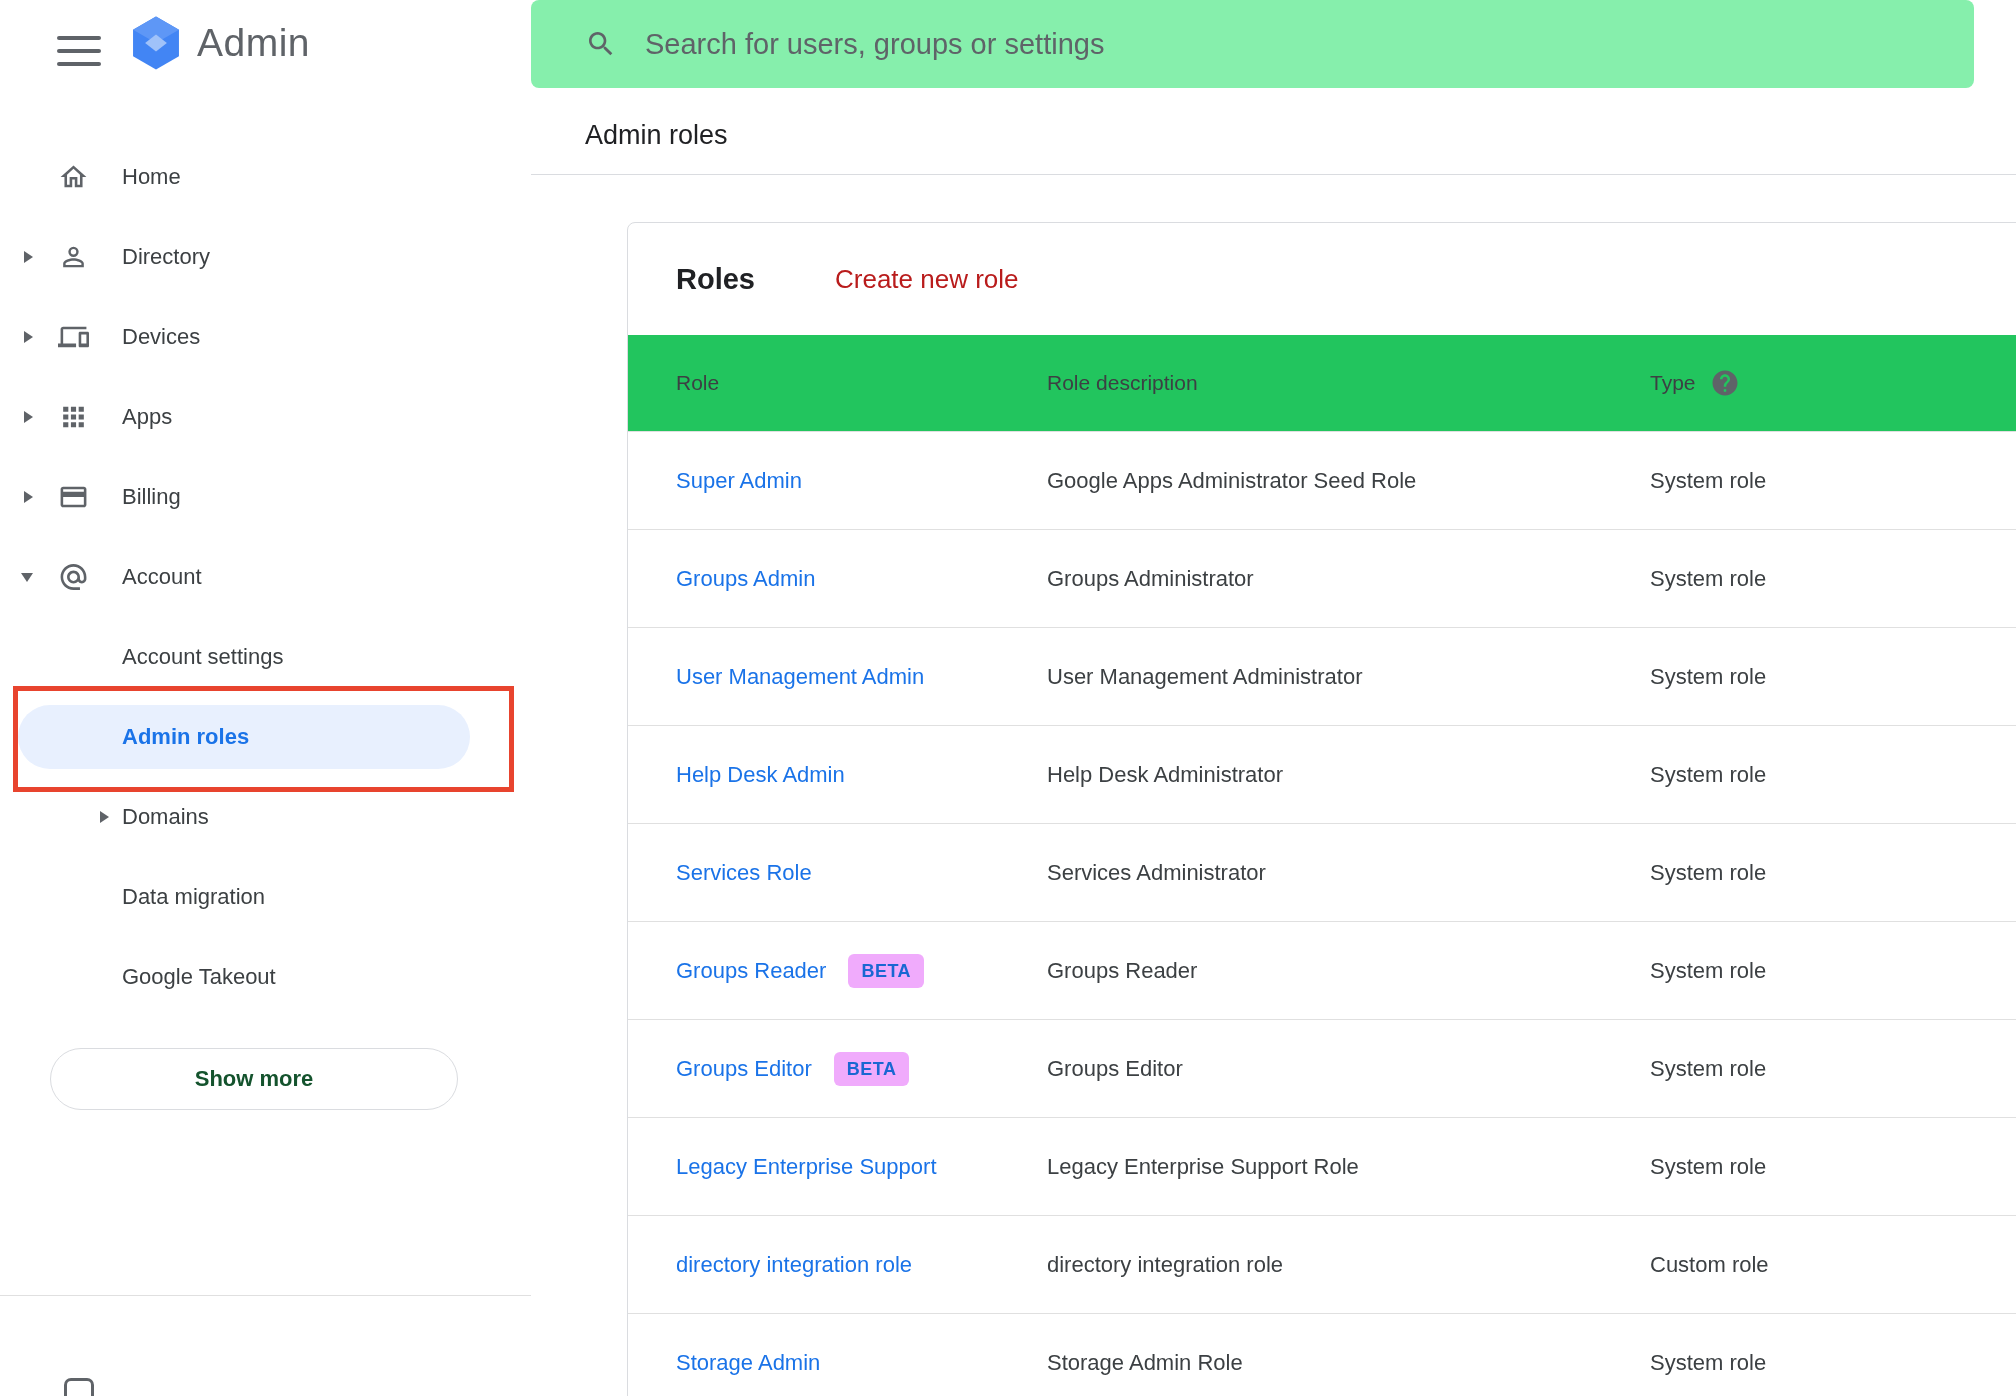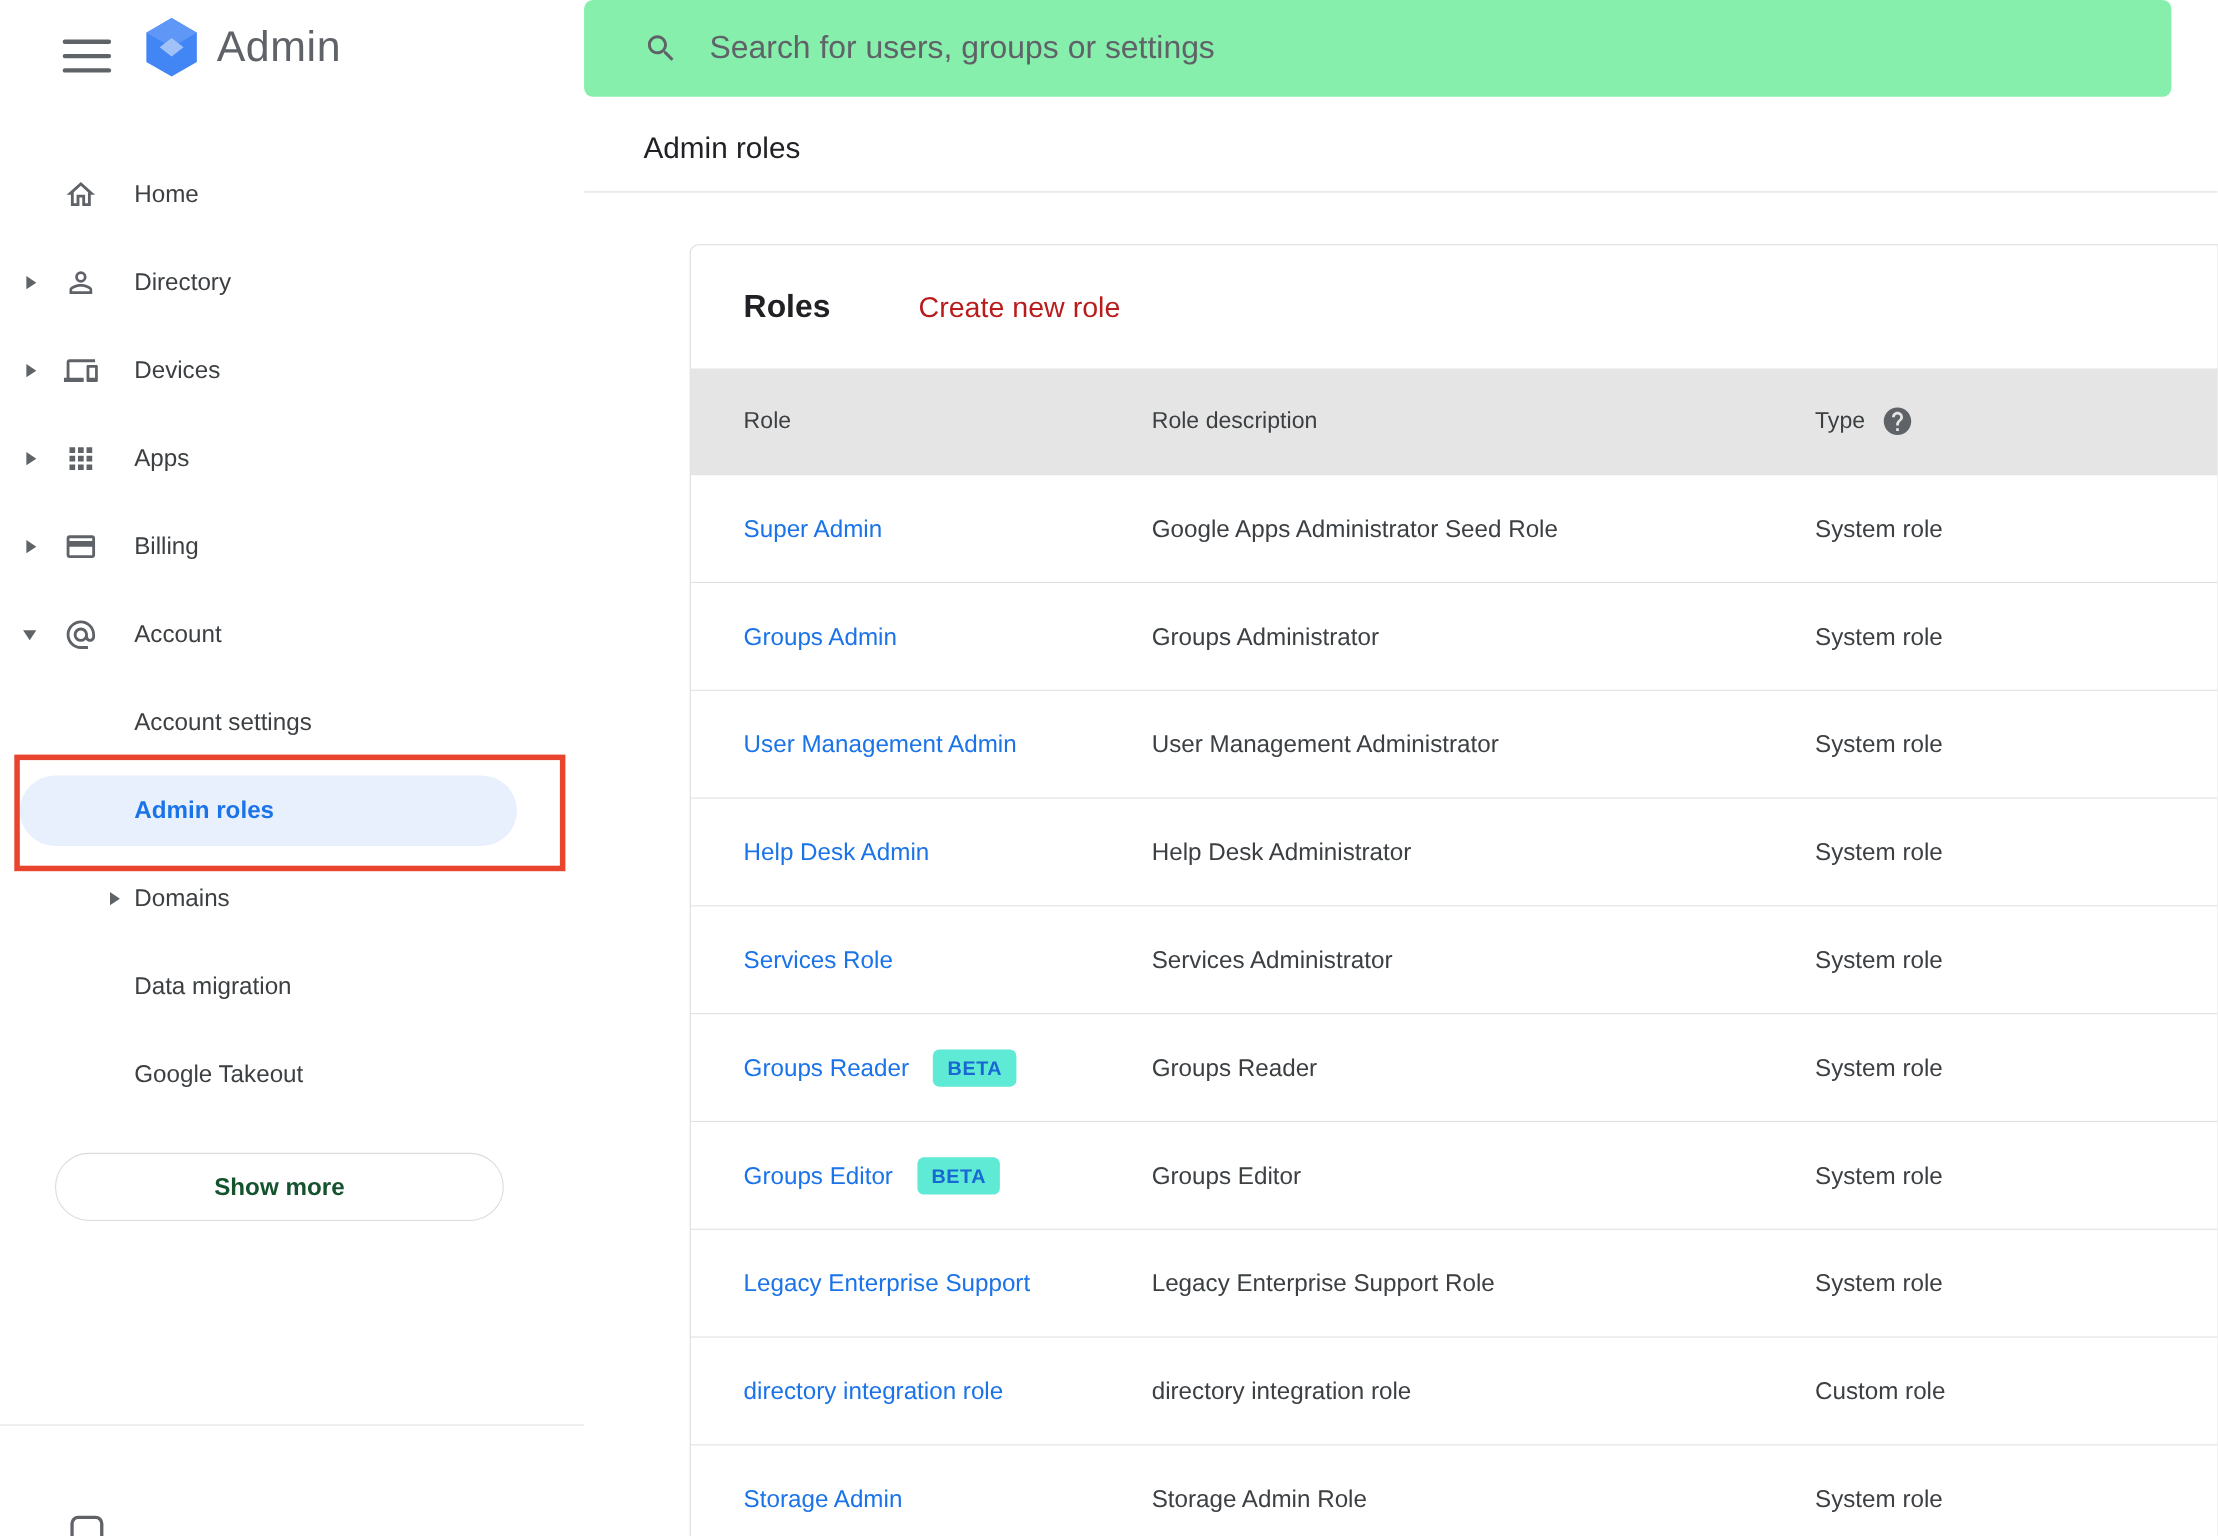--- a/index.html
+++ b/index.html
@@ -54,32 +54,32 @@
   .breadcrumb { position:absolute; left:585px; top:120px; font-size:27px; color:#202124; }
   .top-divider { position:absolute; left:531px; top:174px; width:1485px; height:1px; background:#dadce0; }
 
   
   .card { position:absolute; left:627px; top:222px; width:1390px; height:1200px;
     background:#fff; border:1px solid #dadce0; border-radius:8px 0 0 8px; overflow:hidden; }
   .card-header { height:112px; display:flex; align-items:center; padding-left:48px; }
   .roles-title { font-size:29px; color:#202124; font-weight:bold; }
   .create-link { margin-left:80px; font-size:26px; color:#b91c1c; text-decoration:none; cursor:pointer; }
 
-  .thead { height:96px; background:#e5e5e5; display:flex; align-items:center;
+  .thead { height:96px; background:#22c55e; display:flex; align-items:center;
     font-size:21px; color:#3c4043; }
   .col1 { width:419px; padding-left:48px; flex:none; }
   .col2 { width:603px; flex:none; }
   .col3 { flex:1; display:flex; align-items:center; }
   .help-icon { width:30px; height:30px; margin-left:14px; cursor:pointer; }
   .help-icon svg { width:30px; height:30px; fill:#5f6368; }
 
   .trow { height:98px; display:flex; align-items:center; border-top:1px solid #e0e0e0; font-size:22px; }
   .role-cell { display:flex; align-items:center; }
   .role-link { color:#1a73e8; text-decoration:none; cursor:pointer; white-space:nowrap; }
-  .beta-badge { margin-left:22px; background:#5eead4; color:#1967d2; font-size:18px; font-weight:bold;
+  .beta-badge { margin-left:22px; background:#f0abfc; color:#1967d2; font-size:18px; font-weight:bold;
     letter-spacing:0.5px; padding:8px 13px; border-radius:6px; line-height:1; }
   .desc-cell, .type-cell { color:#3c4043; }
 </style>
 </head>
 <body>
 
 <div class="sidebar">
 
   <div class="hamburger">
     <span></span>

